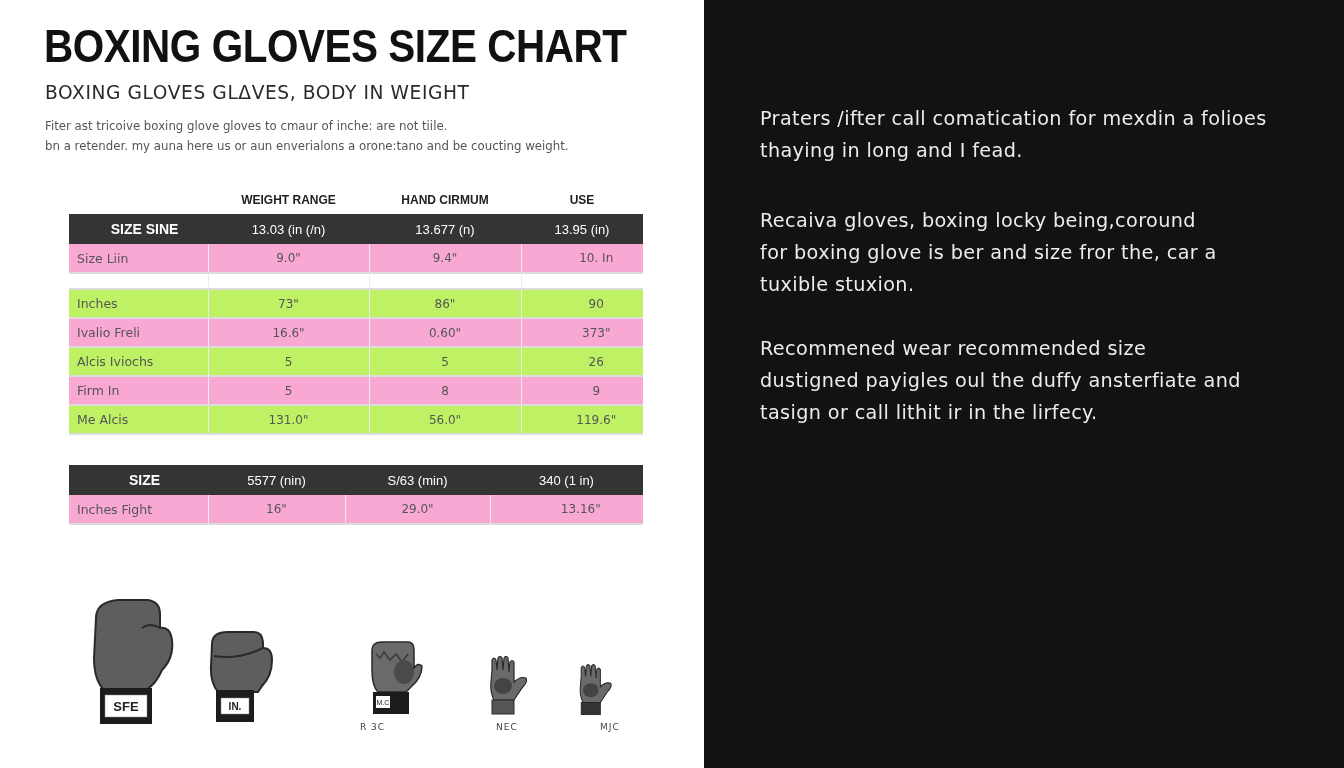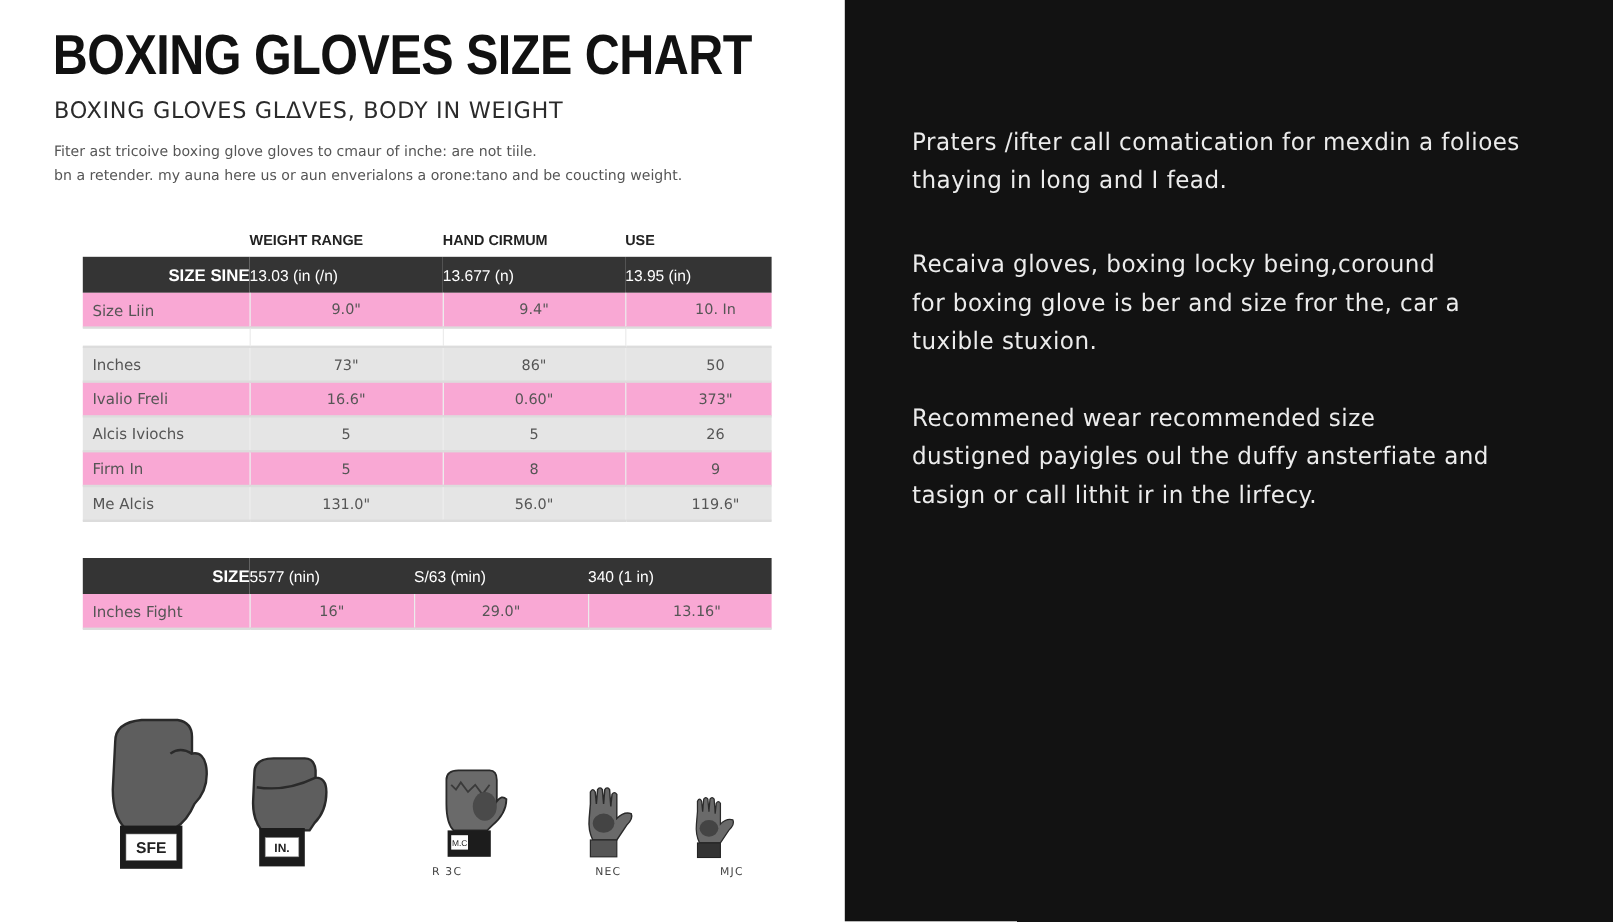--- a/index.html
+++ b/index.html
@@ -22,31 +22,31 @@
     }
     .intro {
       position: absolute; left: 45px; top: 116px; font-size: 12px; color: #555;
       line-height: 20px; white-space: nowrap; transform: scaleX(0.98); transform-origin: left top;
     }
 
     table { border-collapse: collapse; position: absolute; left: 69px; width: 574px; table-layout: fixed; }
     .t1 { top: 186px; }
     .t2 { top: 465px; }
 
-    th.colhead { font-weight: 700; font-size: 12px; color: #222; height: 28px; text-align: left;
+    th.colhead { font-weight: 700; font-size: 12px; color: #222; height: 28px; text-align: center;
       font-family: "Liberation Sans", sans-serif; background: #fff; }
-    .darkrow td { background: #343434; color: #fff; height: 30px; font-size: 13px; 
+    .darkrow td { background: #343434; color: #fff; height: 30px; font-size: 13px; text-align: center;
       font-family: "Liberation Sans", sans-serif; }
-    .darkrow td.first { text-align: right; padding-left: 12px; font-weight: 700; font-size: 14px; margin-top: 20px; }
+    .darkrow td.first { text-align: center; padding-left: 12px; font-weight: 700; font-size: 14px; margin-top: 20px; }
     tbody.rows td { height: 29px; font-size: 12px; color: #555; text-align: center;
       border-bottom: 2px solid #dcdcdc; border-right: 1px solid #ececec; background: #f9a8d4; }
     tbody.rows td:last-child { border-right: none; padding-left: 28px; }
     tbody.rows td.first { text-align: left; padding-left: 8px; color: #555; font-size: 12.5px; }
     tbody.rows tr.spacer td { height: 16px; background: #ffffff; }
-    tbody.rows tr.alt td { background: #e5e5e5; margin-left: 16px; }
+    tbody.rows tr.alt td { background: #bef264; margin-left: 16px; }
 
     .gloves { position: absolute; left: 0; top: 590px; width: 808px; height: 178px; }
     .glove { position: absolute; }
     .glove-caption { position: absolute; font-size: 9px; color: #444; letter-spacing: 1px; white-space: nowrap; }
 
     .rtext { position: absolute; left: 760px; font-size: 20px; line-height: 32px; color: #ececec;
       font-family: "DejaVu Sans", sans-serif; letter-spacing: 0.4px; white-space: nowrap;
       transform: scaleX(0.96); transform-origin: left top; }
     .p1 { top: 102px; }
     .p2 { top: 204px; }
@@ -96,21 +96,21 @@
     <tr class="spacer">
       <td class="first"></td>
       <td></td>
       <td></td>
       <td></td>
     </tr>
     <tr class="alt">
       <td class="first">Inches</td>
       <td>73"</td>
       <td>86"</td>
-      <td>50</td>
+      <td>90</td>
     </tr>
     <tr>
       <td class="first">Ivalio Freli</td>
       <td>16.6"</td>
       <td>0.60"</td>
       <td>373"</td>
     </tr>
     <tr class="alt">
       <td class="first">Alcis Iviochs</td>
       <td>5</td>

